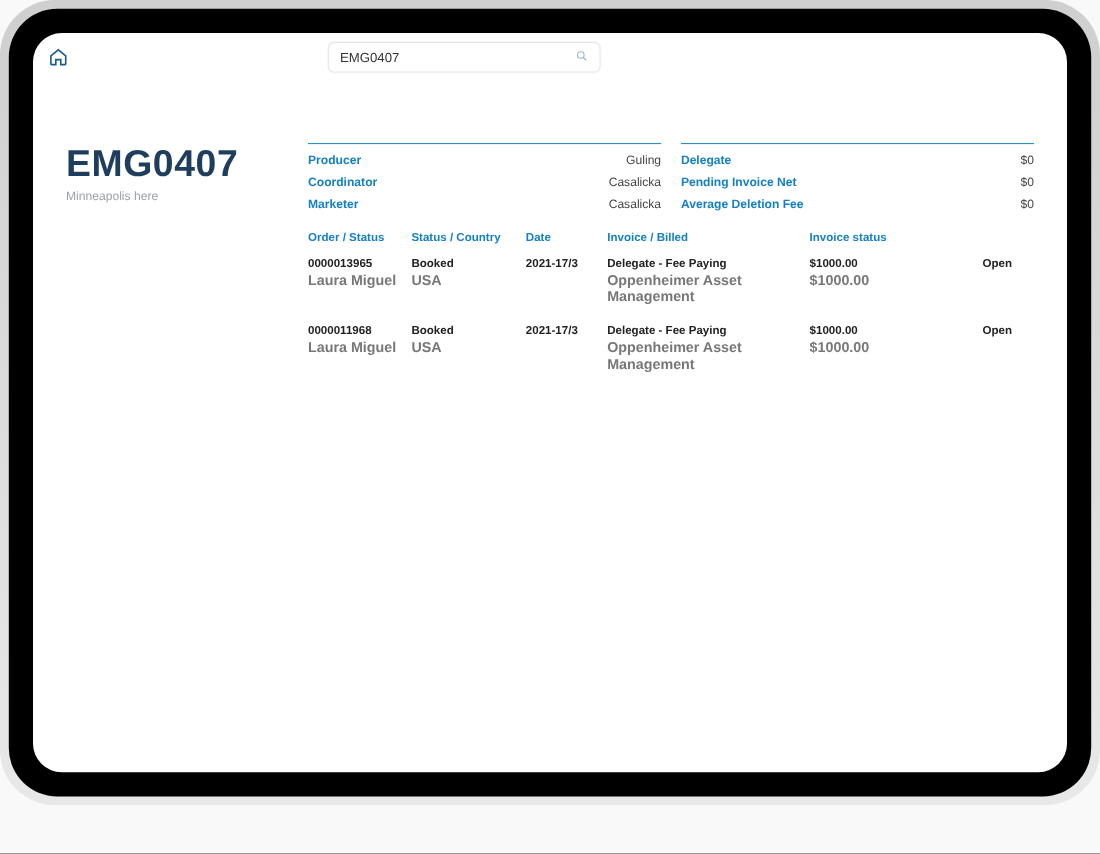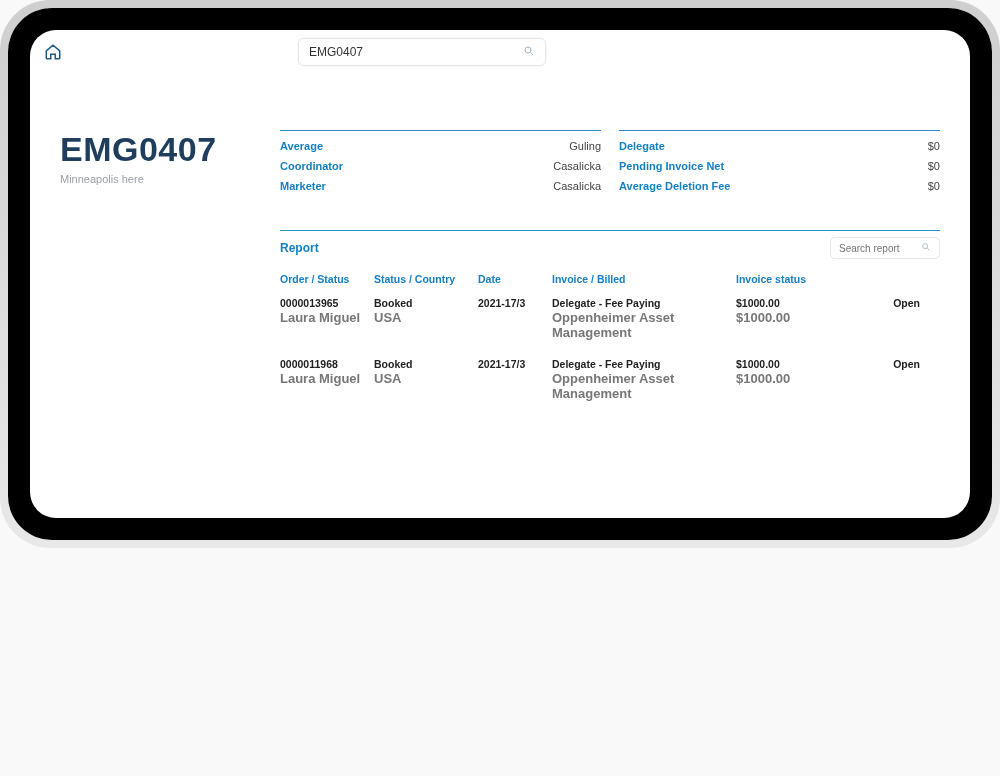--- a/index.html
+++ b/index.html
@@ -6,21 +6,21 @@
   body {
     font-family: -apple-system, BlinkMacSystemFont, "Segoe UI", Arial, sans-serif;
     background: #f9f9f9;
     display: flex;
     justify-content: center;
     align-items: flex-start;
     padding: 0;
   }
   .device-frame {
     width: 1000px;
-    height: 548px;
+    height: 732px;
     background: linear-gradient(#cfcfcf,#e8e8e8);
     border-radius: 50px;
     padding: 8px;
     position: relative;
   }
   .device-inner {
     width: 100%;
     height: 100%;
     background: #000;
     border-radius: 44px;
@@ -173,21 +173,21 @@
         <div class="page-title">EMG0407</div>
         <div class="page-desc">Minneapolis here</div>
       </div>
 
       <div class="rightcol">
 
         <div class="summary">
 
           <div class="sumcol">
             <div class="sumrow">
-              <span class="label">Average</span>
+              <span class="label">Producer</span>
               <span class="value">Guling</span>
             </div>
             <div class="sumrow">
               <span class="label">Coordinator</span>
               <span class="value">Casalicka</span>
             </div>
             <div class="sumrow">
               <span class="label">Marketer</span>
               <span class="value">Casalicka</span>
             </div>
@@ -202,32 +202,20 @@
               <span class="label">Pending Invoice Net</span>
               <span class="value">$0</span>
             </div>
             <div class="sumrow">
               <span class="label">Average Deletion Fee</span>
               <span class="value">$0</span>
             </div>
           </div>
         </div>
 
-        <div class="report-hdr">
-          <span class="report-title">Report</span>
-          <div class="report-search">
-            <input placeholder="Search report" style="">
-            <span class="search-glyph">
-              <svg viewBox="0 0 24 24" width="10" height="10" fill="none" stroke="currentColor" stroke-width="2">
-                    <circle cx="10" cy="10" r="6"></circle>
-                    <line x1="20" y1="20" x2="15" y2="15"></line>
-                  </svg>
-            </span>
-          </div>
-        </div>
 
         <div class="table">
           <div class="thead">
             <span class="th">Order / Status</span>
             <span class="th">Status / Country</span>
             <span class="th">Date</span>
             <span class="th">Invoice / Billed</span>
             <span class="th">Invoice status</span>
           </div>
 

